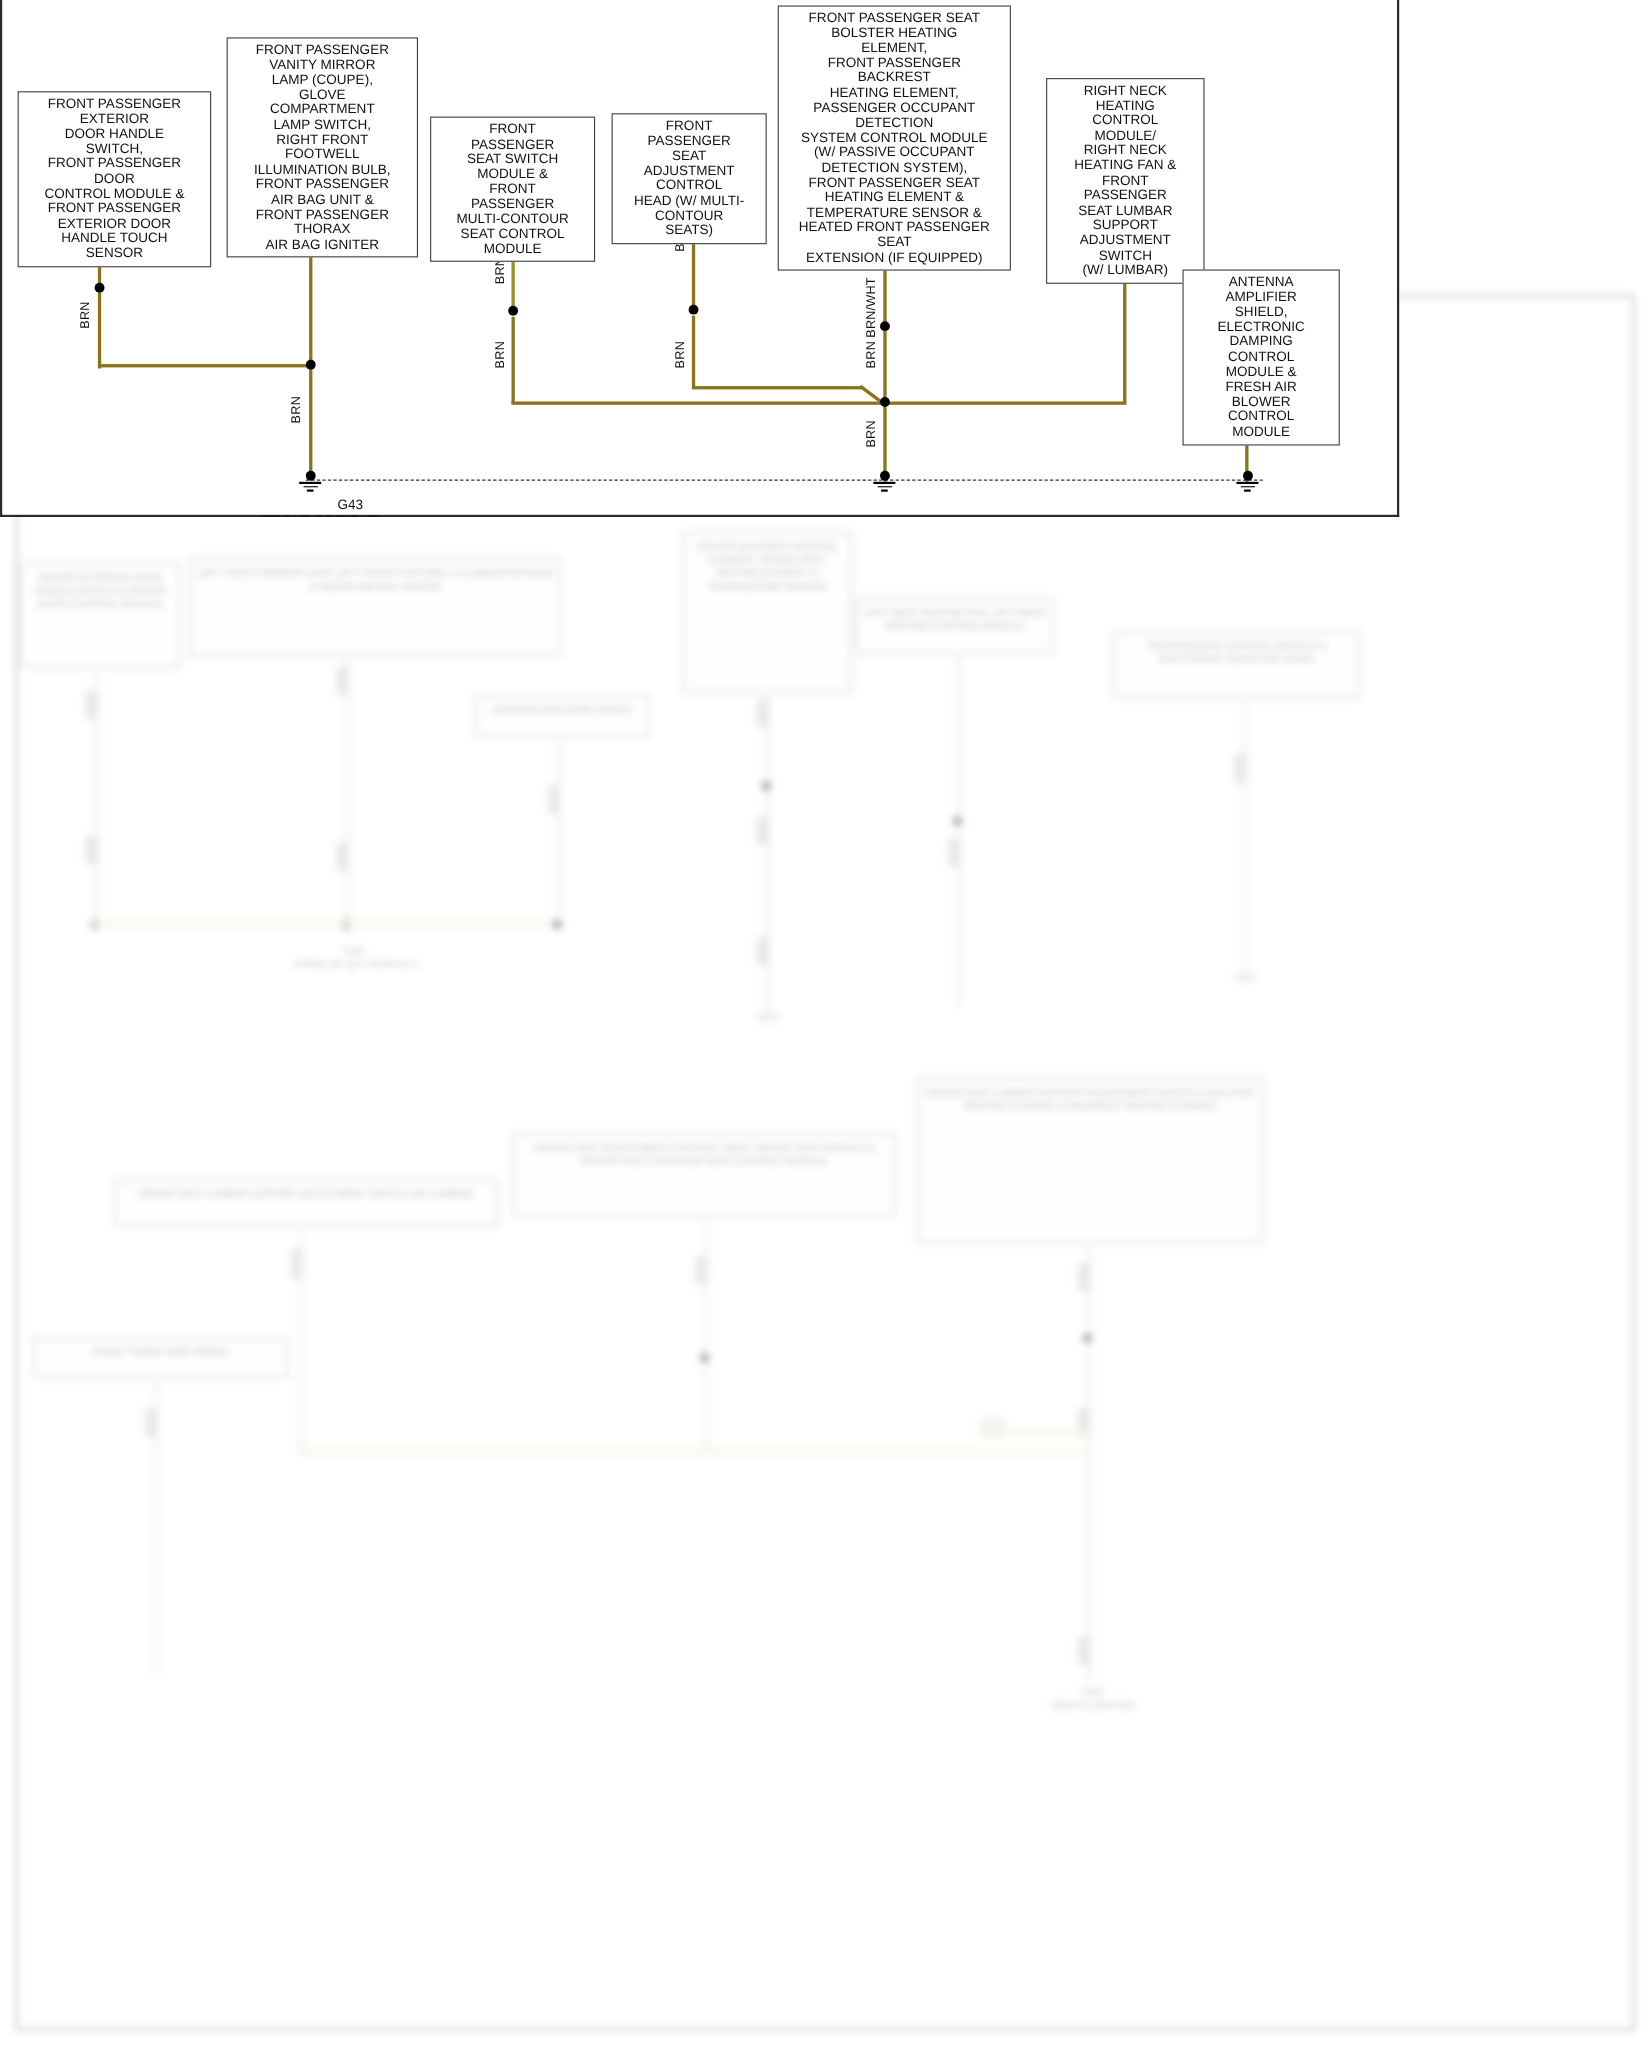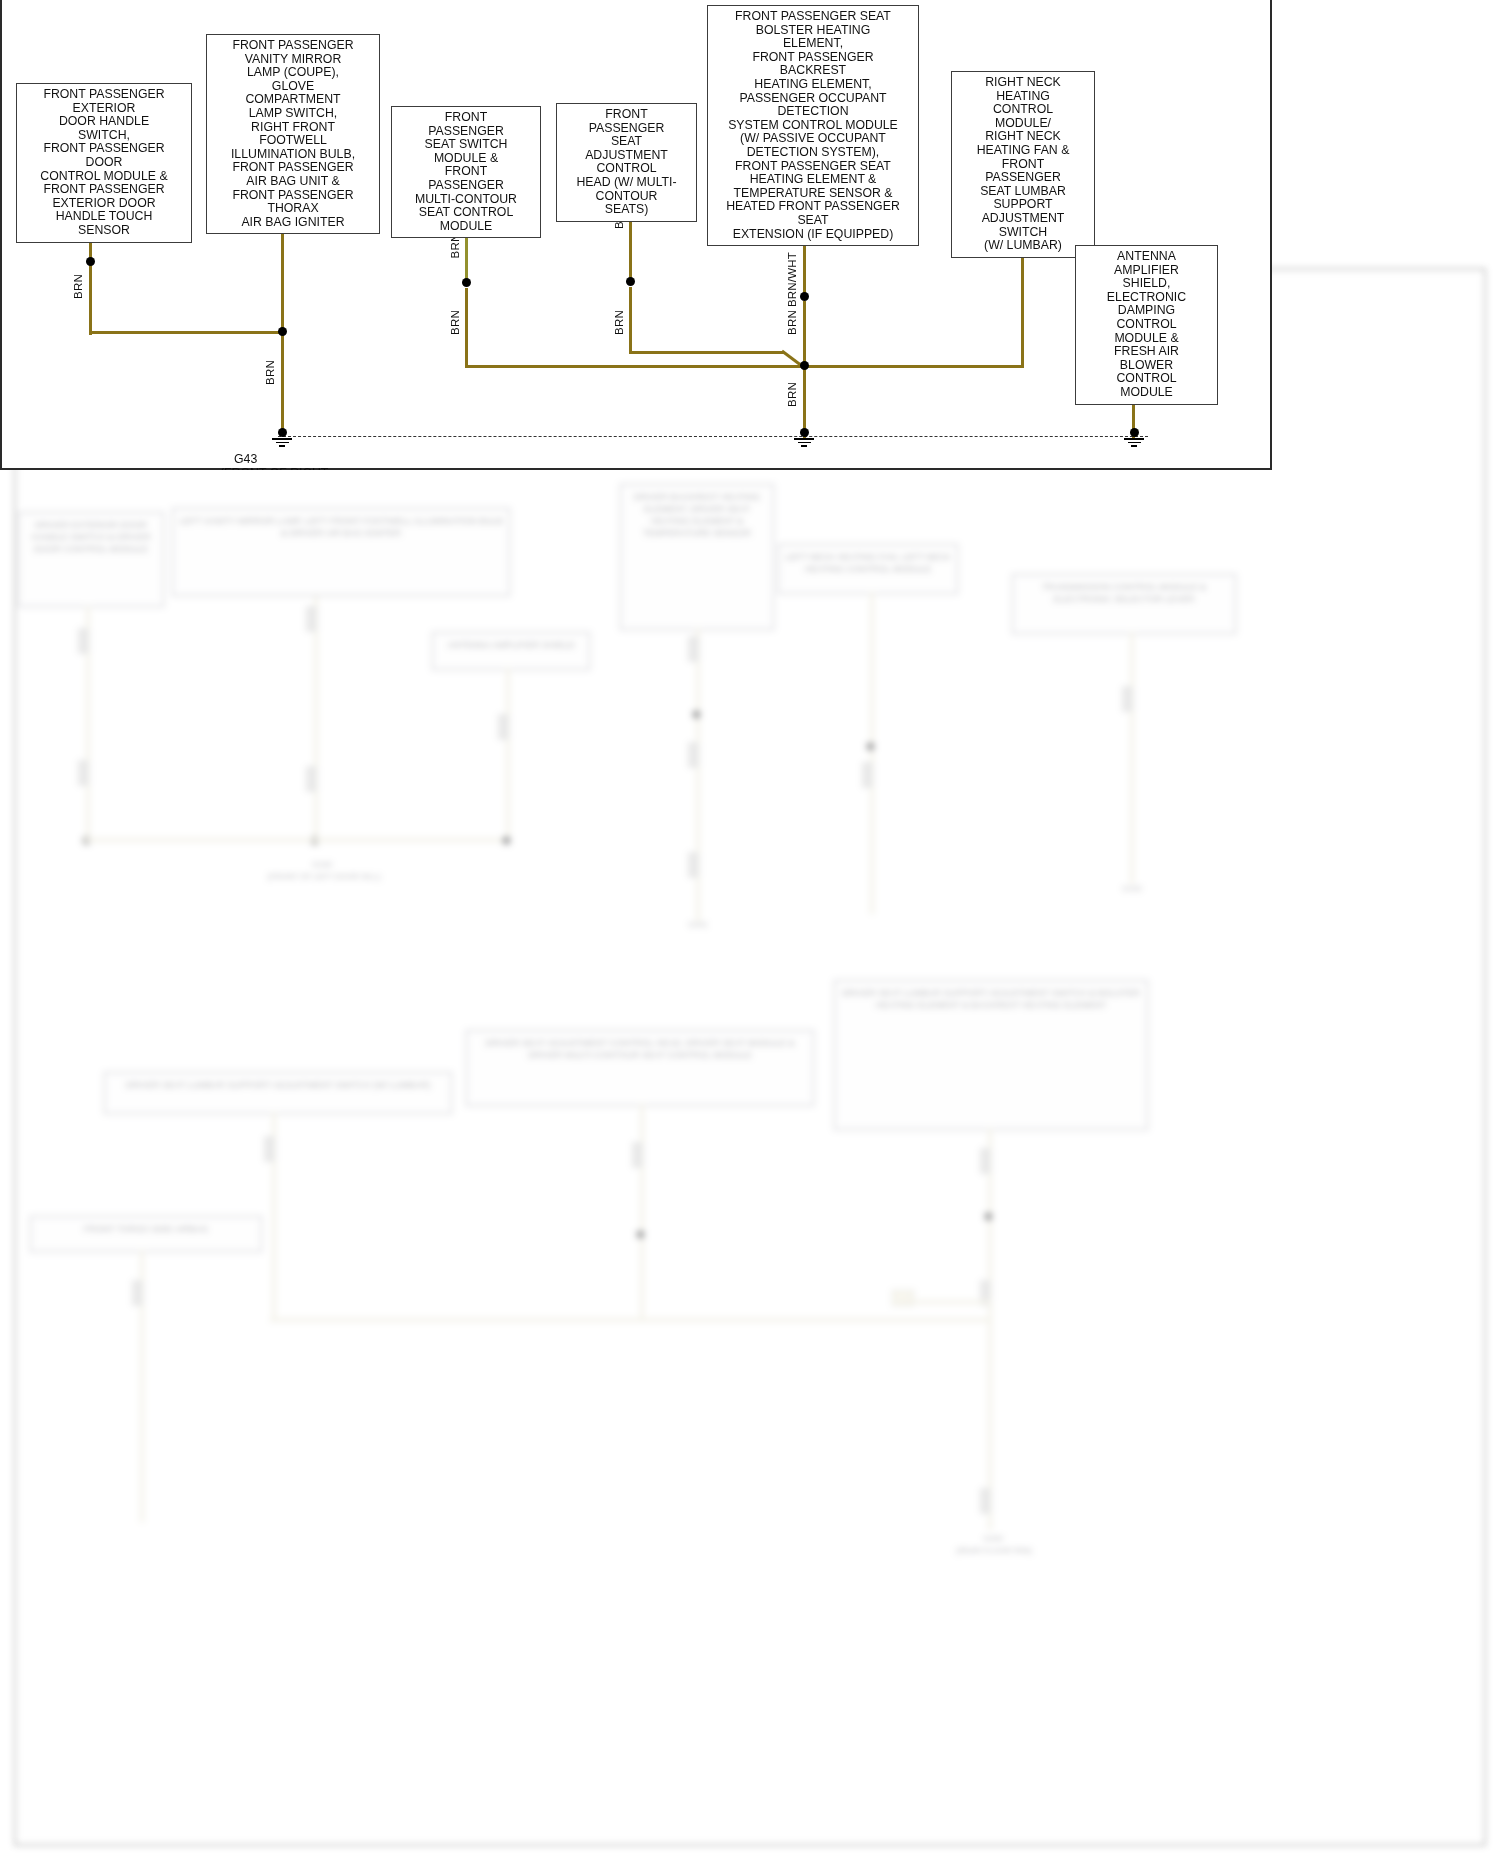--- a/index.html
+++ b/index.html
@@ -164,21 +164,21 @@
     position: absolute;
     height: 0;
     border-top: 1.6px dashed #333333;
     z-index: 5;
   }
   .gnd-name {
     position: absolute;
     font-size: 12.3px;
     line-height: 14px;
     color: #111111;
-    text-align: left;
+    text-align: right;
     white-space: pre-line;
     z-index: 7;
   }
   .diag {
     position: absolute;
     z-index: 4;
   }
 </style>
 </head>
 <body>

